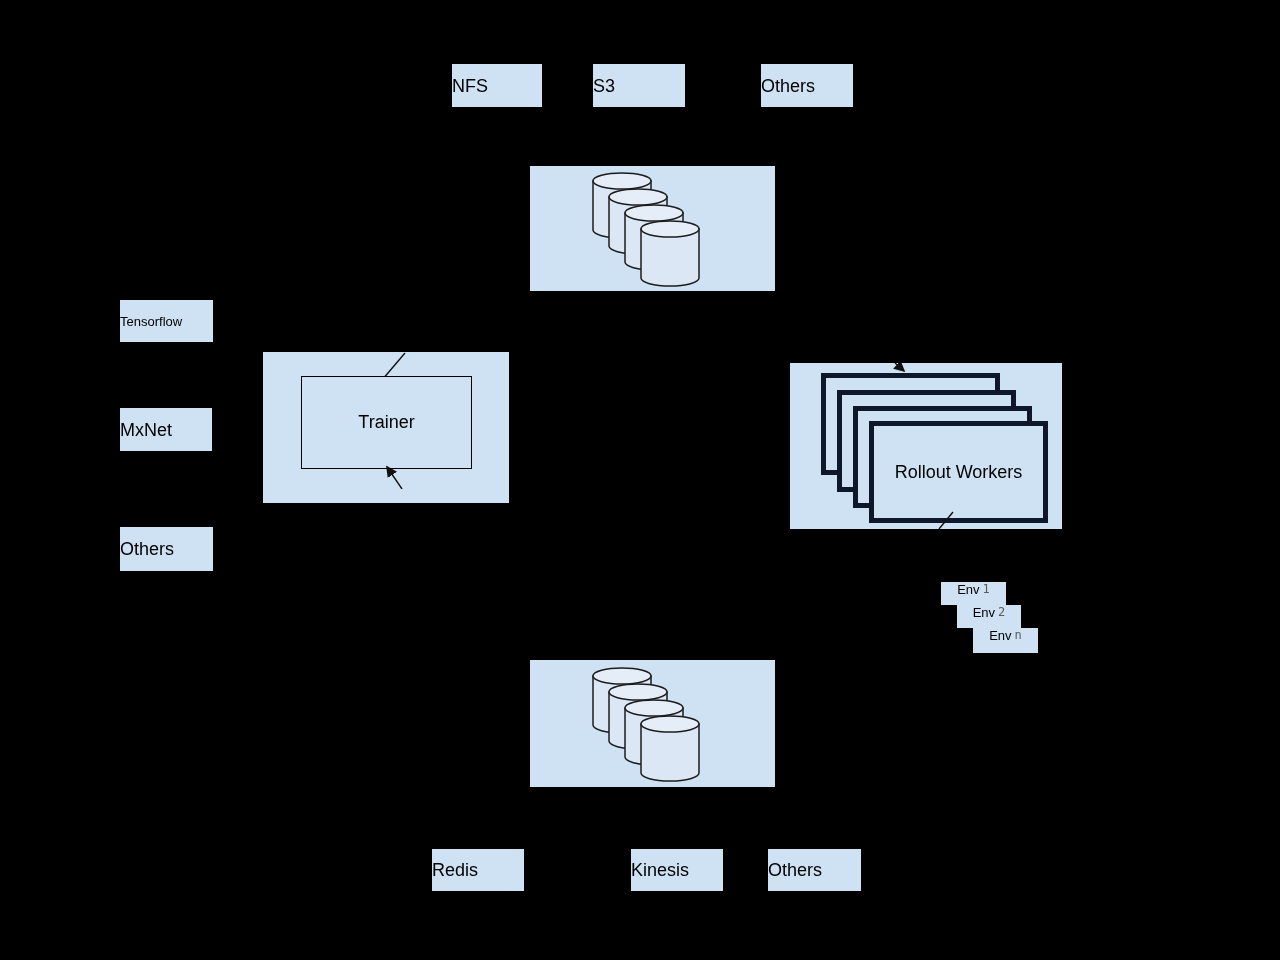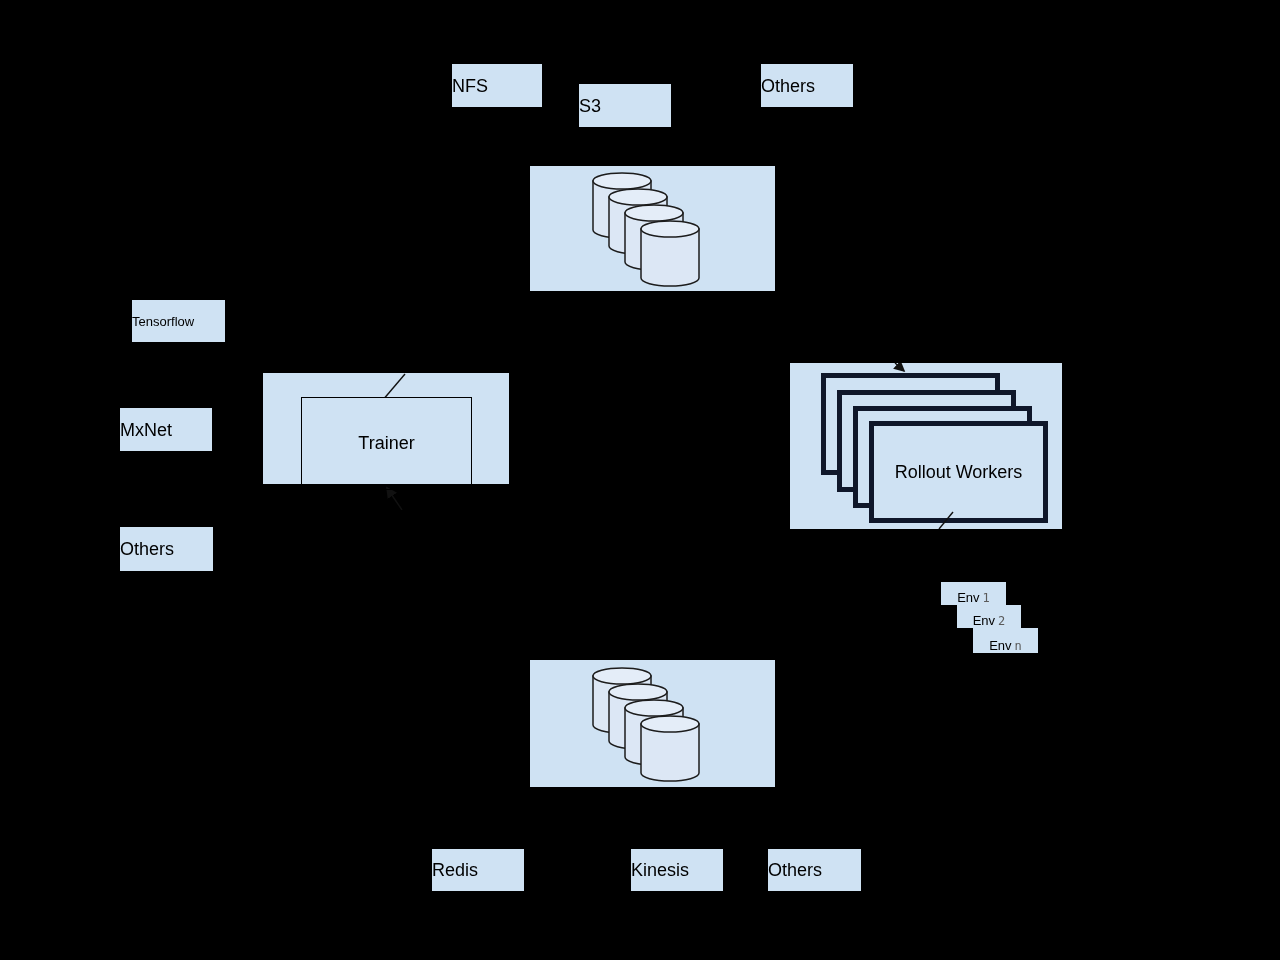--- a/index.html
+++ b/index.html
@@ -15,21 +15,21 @@
   .panel{position:absolute;background:#cfe2f3;}
   .inner-rect{
     position:absolute;border:1px solid #000;display:flex;align-items:center;justify-content:center;
     font-size:18px;background:transparent;
   }
   .card{position:absolute;background:#cfe2f3;border:5px solid #0f172a;}
   .card-label{
     position:absolute;inset:0;display:flex;align-items:center;justify-content:center;font-size:18px;
   }
   .env{
-    position:absolute;background:#cfe2f3;display:flex;align-items:flex-end;justify-content:center;
+    position:absolute;background:#cfe2f3;display:flex;align-items:flex-start;justify-content:center;
     gap:3px;font-size:13px;
   }
   .env .env-num{
     font-family:"DejaVu Sans Mono","Liberation Mono",monospace;
     font-size:12px;color:#5a5a5a;
   }
   svg.overlay{position:absolute;inset:0;pointer-events:none;}
   .dbsvg{position:absolute;left:0;top:0;}
 </style>
 </head>
@@ -41,21 +41,21 @@
     <defs>
       <marker id="ah" viewBox="0 0 10 10" refX="8.5" refY="5" markerWidth="8" markerHeight="8" orient="auto-start-reverse">
         <path d="M0,0 L10,5 L0,10 z" fill="#111"></path>
       </marker>
     </defs>
   </svg>
 
   <div class="box" style="left:452px;top:64px;width:90px;height:43px;">
     <span>NFS</span>
   </div>
-  <div class="box" style="left:579px;top:64px;width:92px;height:43px;margin-top:20px;">
+  <div class="box" style="left:593px;top:64px;width:92px;height:43px;">
     <span>S3</span>
   </div>
   <div class="box" style="left:761px;top:64px;width:92px;height:43px;">
     <span>Others</span>
   </div>
 
   <div class="panel" style="left:530px;top:166px;width:245px;height:125px;">
     <svg class="dbsvg" width="245" height="125" viewBox="0 0 245 125">
       <g stroke="#1c1c1c" stroke-width="1.5" fill="#dce7f5">
         <path d="M63 15 V64 A29 8 0 0 0 121 64 V15 Z"></path>
@@ -63,31 +63,31 @@
         <path d="M79 31 V80 A29 8 0 0 0 137 80 V31 Z"></path>
         <ellipse cx="108" cy="31" rx="29" ry="8" fill="#e4edf8"></ellipse>
         <path d="M95 47 V96 A29 8 0 0 0 153 96 V47 Z"></path>
         <ellipse cx="124" cy="47" rx="29" ry="8" fill="#e4edf8"></ellipse>
         <path d="M111 63 V112 A29 8 0 0 0 169 112 V63 Z"></path>
         <ellipse cx="140" cy="63" rx="29" ry="8" fill="#e4edf8"></ellipse>
       </g>
     </svg>
   </div>
 
-  <div class="box small" style="left:120px;top:300px;width:93px;height:42px;margin-left:12px;">
+  <div class="box small" style="left:120px;top:300px;width:93px;height:42px;">
     <span>Tensorflow</span>
   </div>
   <div class="box" style="left:120px;top:408px;width:92px;height:43px;">
     <span>MxNet</span>
   </div>
   <div class="box" style="left:120px;top:527px;width:93px;height:44px;">
     <span>Others</span>
   </div>
 
-  <div class="panel" style="left:263px;top:373px;width:246px;height:111px;">
+  <div class="panel" style="left:263px;top:352px;width:246px;height:151px;">
     <svg class="overlay" width="246" height="137" viewBox="0 0 246 137">
       <line x1="122" y1="24.5" x2="142" y2="1" stroke="#111" stroke-width="1.4"></line>
       <line x1="139" y1="137" x2="124" y2="115" stroke="#111" stroke-width="1.4" marker-end="url(#ah)"></line>
     </svg>
     <div class="inner-rect" style="left:38px;top:24px;width:169px;height:91px;">
       <span>Trainer</span>
     </div>
   </div>
 
   <div class="panel" style="left:790px;top:363px;width:272px;height:166px;">

